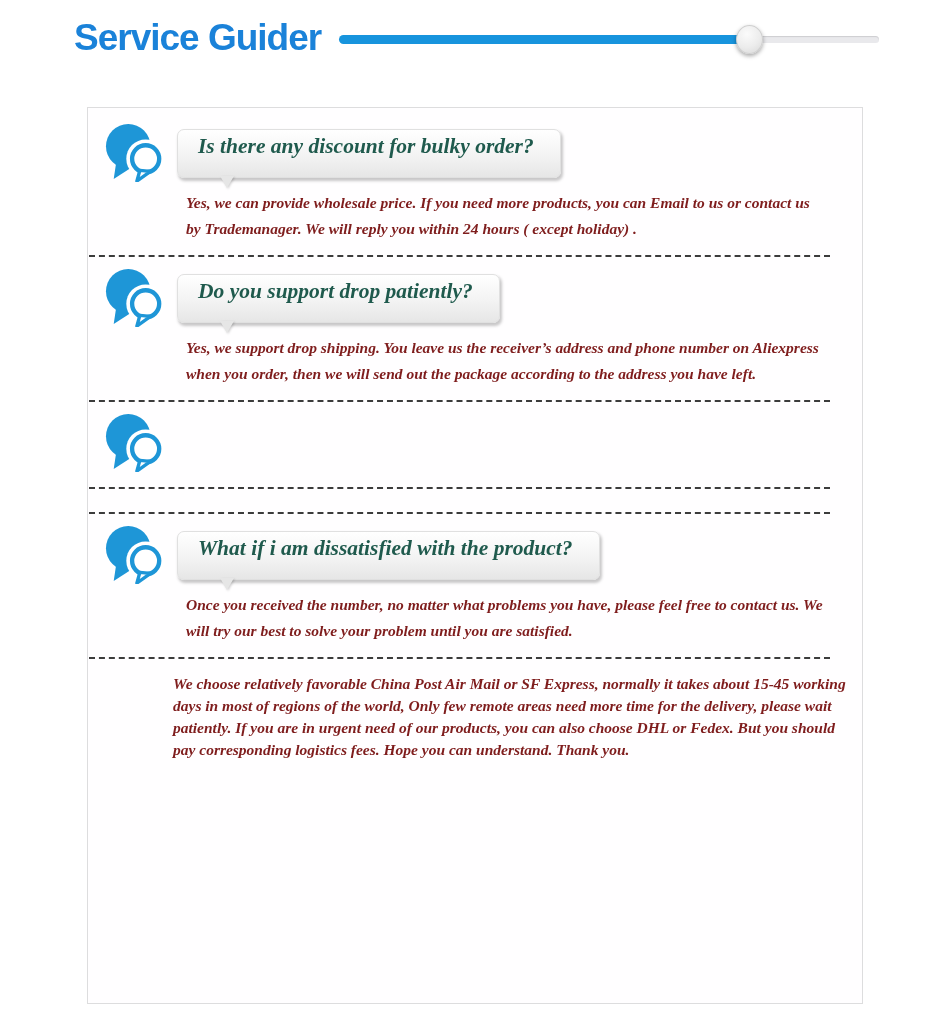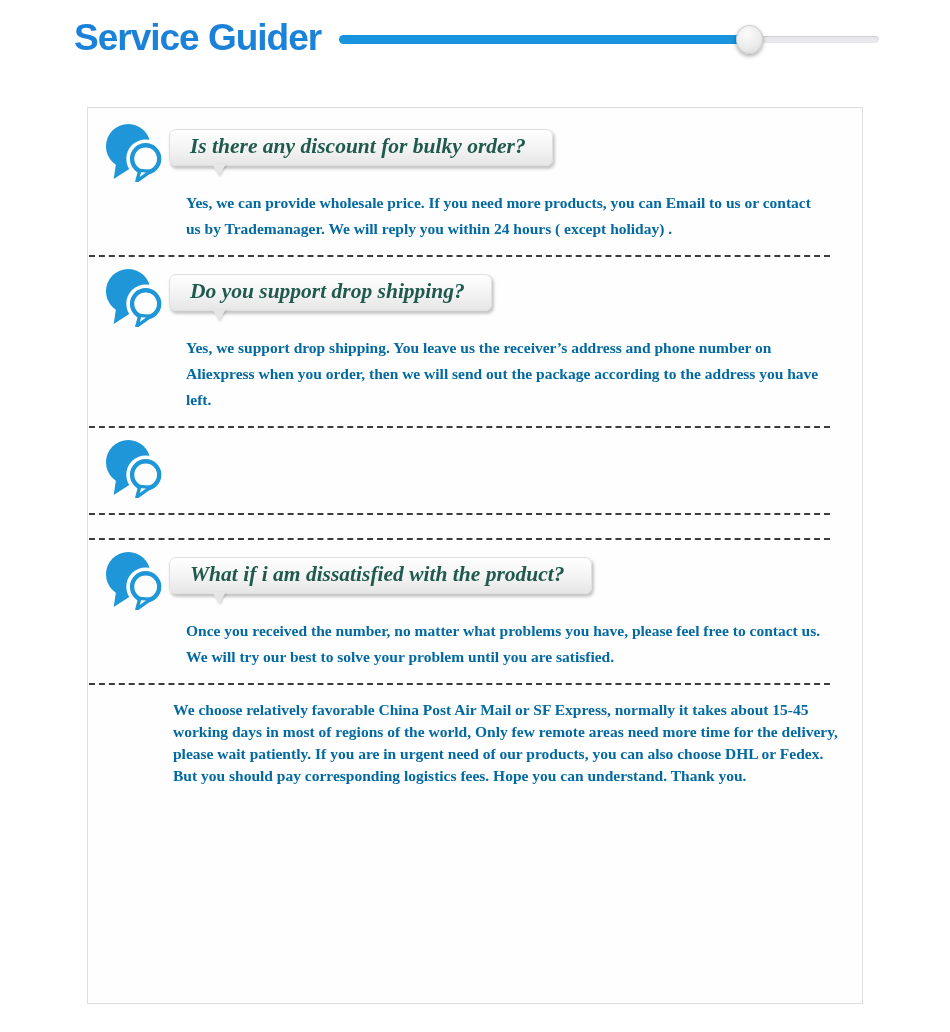--- a/index.html
+++ b/index.html
@@ -85,23 +85,24 @@
   }
   .bubble-icon {
     width: 68px;
     height: 60px;
     flex: 0 0 auto;
     display: inline-block;
   }
   .bubble-icon svg { display: block; }
   .q-pill {
     position: relative;
+    margin-left: 8px;
     margin-top: 7px;
     display: inline-block;
-    padding: 4px 26px 6px 20px;
+    padding: 4px 26px 18px 20px;
     border-radius: 7px;
     background: linear-gradient(#ffffff 0%, #f3f3f3 55%, #e6e6e6 100%);
     border: 1px solid #e0e0e0;
     box-shadow: 1.5px 2.5px 3px rgba(0,0,0,0.22);
   }
   .q-pill::after {
     content: "";
     position: absolute;
     left: 42px;
     bottom: -11px;
@@ -115,23 +116,24 @@
     font-family: "Liberation Serif", serif;
     font-weight: 700;
     font-style: italic;
     font-size: 21.5px;
     color: #1f5a4d;
     white-space: nowrap;
   }
   .answer {
     font-family: "Liberation Serif", serif;
     font-weight: 700;
+    font-style: italic;
     font-size: 15.5px;
     line-height: 26px;
-    color: #0369a1;
+    color: #7f1d1d;
     margin: 6px 34px 0 85px;
   }
   .answer.tight {
     margin: 4px 16px 0 72px;
     line-height: 22px;
   }
   .dashed-sep {
     border-top: 2px dashed #3c3c3c;
     margin: 13px 32px 6px 1px;
     height: 0;
@@ -175,21 +177,21 @@
       <span class="bubble-icon">
         <svg width="68" height="60" viewBox="0 0 68 62">
           <circle cx="27" cy="25" r="23" fill="#1e96d7"></circle>
           <polygon points="15,39 12,59 32,46" fill="#1e96d7"></polygon>
           <circle cx="45" cy="38" r="20" fill="#ffffff"></circle>
           <circle cx="45" cy="38" r="14" fill="#ffffff" stroke="#1e96d7" stroke-width="4.5"></circle>
           <path d="M39 50 L36 61 L50 51 Z" fill="#ffffff" stroke="#1e96d7" stroke-width="3.5" stroke-linejoin="round"></path>
         </svg>
       </span>
       <div class="q-pill">
-        <span class="q-text">Do you support drop shipping?</span>
+        <span class="q-text">Do you support drop patiently?</span>
       </div>
     </div>
     <p class="answer">Yes, we support drop shipping. You leave us the receiver’s address and phone number on Aliexpress when you order, then we will send out the package according to the address you have left.</p>
   </div>
   <div class="dashed-sep"></div>
 
   <div class="faq-item">
     <div class="faq-head">
       <span class="bubble-icon">
         <svg width="68" height="60" viewBox="0 0 68 62">

